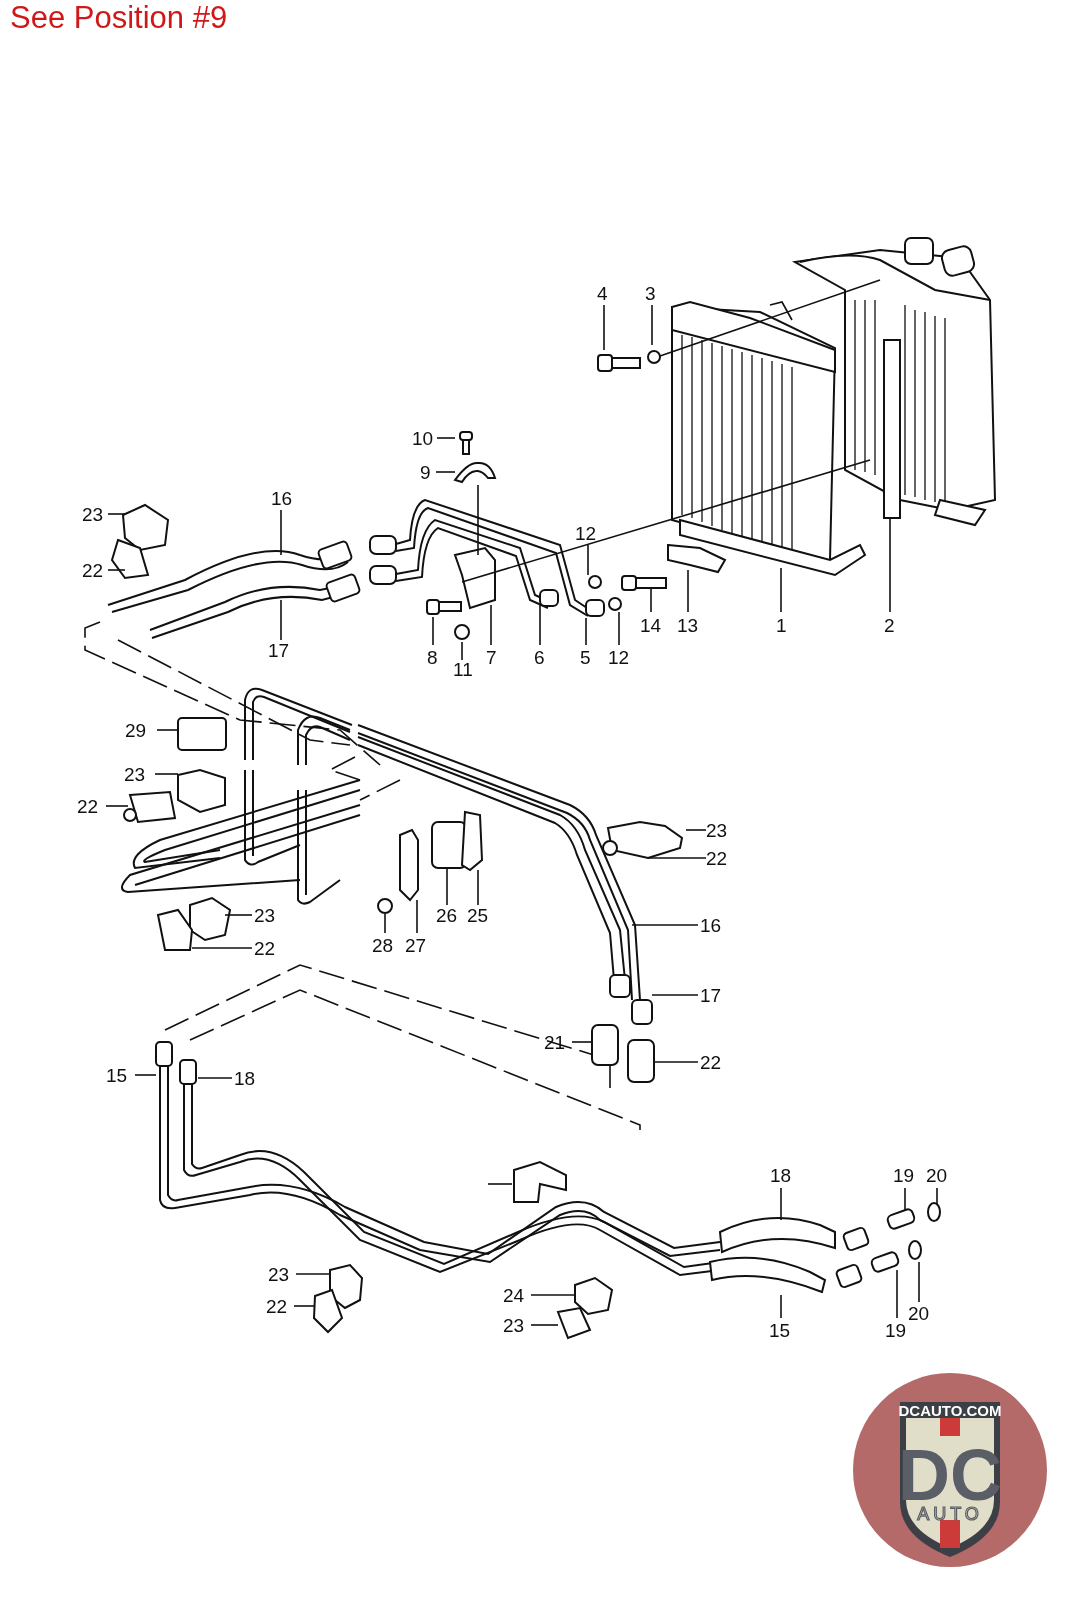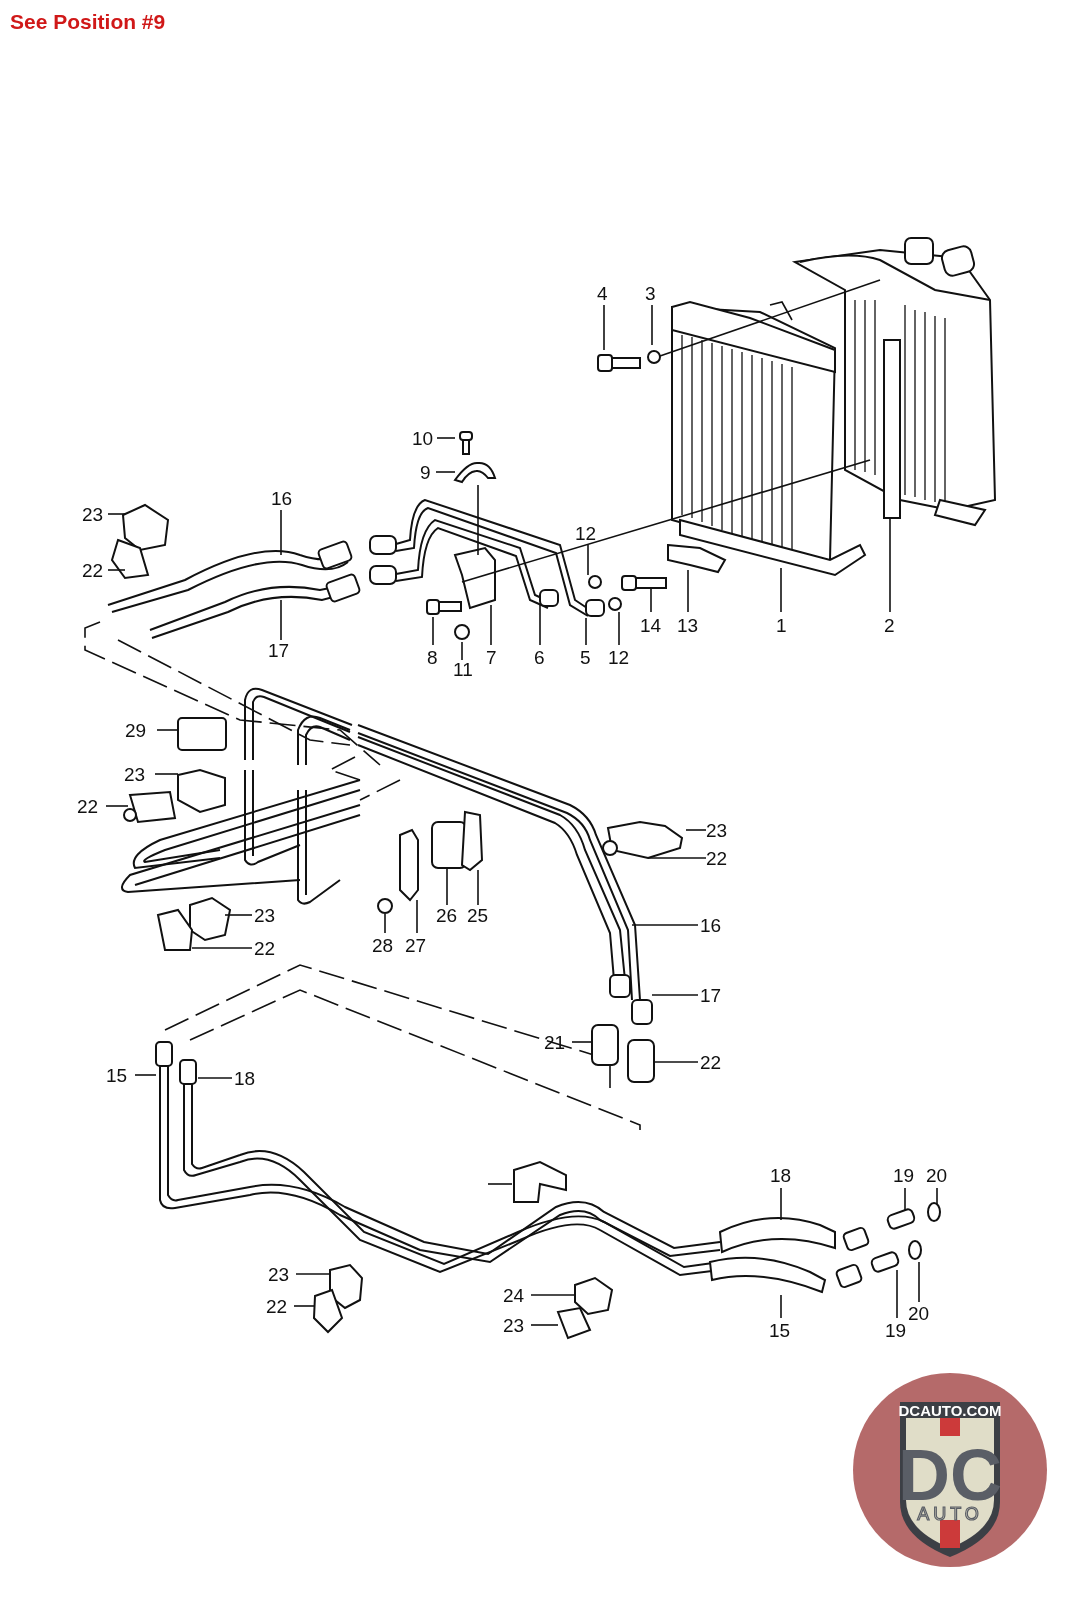--- a/index.html
+++ b/index.html
@@ -1,17 +1,17 @@
 <!DOCTYPE html>
 <html><head>
 <meta charset="utf-8">
 <style>
   html, body { margin:0; padding:0; background:#ffffff; }
   body { width:1067px; height:1600px; position:relative; overflow:hidden; font-family:"Liberation Sans", sans-serif; }
-  .header-note { position:absolute; left:10px; top:10px; color:#d01818; font-size:21px; font-family:"Liberation Sans", sans-serif;font-weight:bold; }
+  .header-note { position:absolute; left:10px; top:0; color:#d01818; font-size:31px; font-family:"Liberation Sans", sans-serif; }
   svg.diagram { position:absolute; left:0; top:0; }
   .lbl { font-family:"Liberation Sans", sans-serif; font-size:19px; fill:#111; }
   .ln { stroke:#111; stroke-width:1.6; fill:none; }
   .part { stroke:#111; stroke-width:2; fill:#fff; }
   .pipe { stroke:#111; stroke-width:2; fill:none; }
   .dash { stroke:#111; stroke-width:1.6; fill:none; stroke-dasharray:26 8; }
   .hatch { stroke:#222; stroke-width:1.4; }
   .logo { position:absolute; left:852px; top:1372px; width:196px; height:196px; }
 </style>
 </head>

